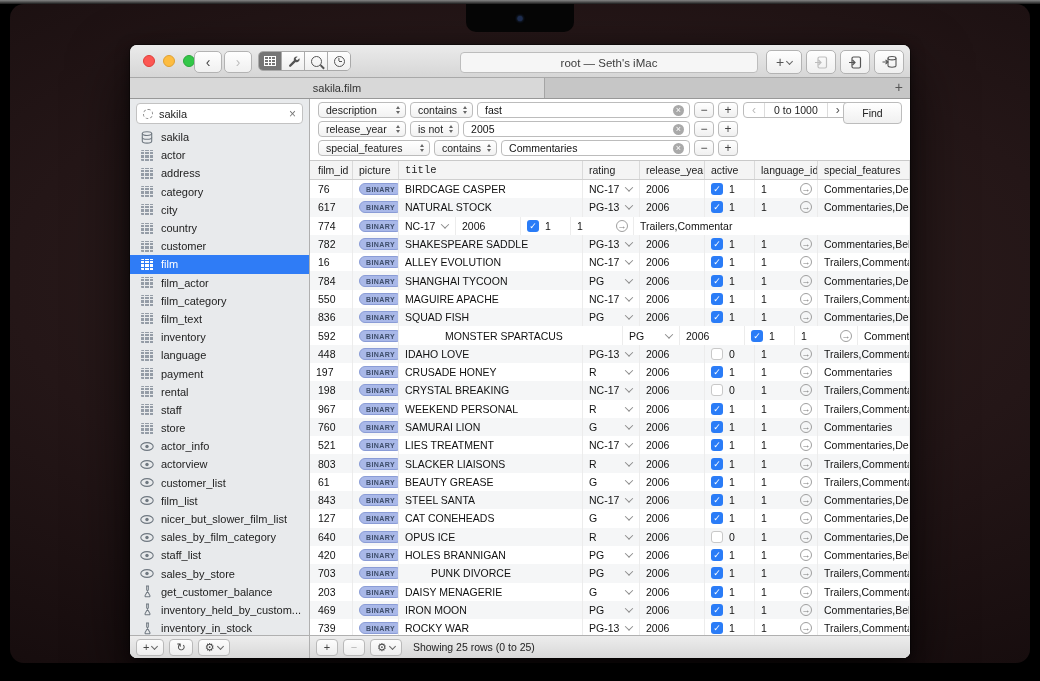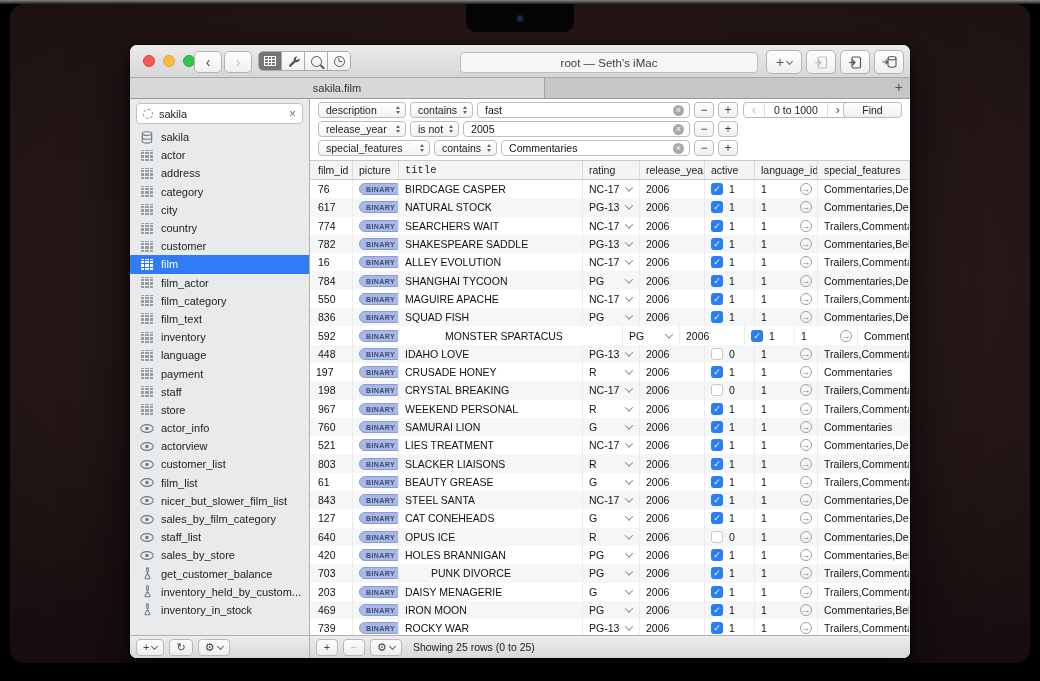--- a/index.html
+++ b/index.html
@@ -96,21 +96,21 @@
         padding:0 5px 0 7px;font-size:10.5px;color:#111;min-width:0;}
   .fclear{margin-left:auto;width:11px;height:11px;border-radius:50%;background:#a9a9a9;color:#fff;
           font-size:9px;line-height:11px;text-align:center;flex:none;}
   .fpm{width:20px;flex:none;border:1px solid #bcbcbc;border-radius:4px;background:linear-gradient(#fff,#f0f0f0);
        display:flex;align-items:center;justify-content:center;font-size:12px;color:#444;box-sizing:border-box;}
   .pager{position:absolute;left:433px;top:3px;height:16px;display:flex;border:1px solid #bcbcbc;border-radius:4px;
          background:#fff;overflow:hidden;font-size:10.5px;color:#222;box-sizing:border-box;}
   .pbtn{width:20px;display:flex;align-items:center;justify-content:center;color:#555;font-size:12px;}
   .pbtn.dim{color:#bbb;}
   .plabel{padding:0 9px;display:flex;align-items:center;border-left:1px solid #dcdcdc;border-right:1px solid #dcdcdc;}
-  .findbtn{position:absolute;left:533px;top:3px;width:59px;height:16px;border:1px solid #bcbcbc;border-radius:4px;
+  .findbtn{position:absolute;left:533px;top:3px;width:59px;height:22px;border:1px solid #bcbcbc;border-radius:4px;
            background:linear-gradient(#fff,#f0f0f0);display:flex;align-items:center;justify-content:center;
            font-size:10.5px;color:#222;box-sizing:border-box;}
   
   .thead{height:18px;flex:none;display:flex;background:#f4f4f4;border-bottom:1px solid #cfcfcf;
          font-size:10.5px;color:#222;}
   .th{display:flex;align-items:center;padding-left:6px;border-right:1px solid #dadada;box-sizing:border-box;
       overflow:hidden;white-space:nowrap;flex:none;}
   .th.flex, .td.flex{flex:1;min-width:0;}
   .tbody{flex:1;overflow:hidden;font-size:10.5px;color:#111;}
   .tr{height:18.3px;display:flex;box-sizing:border-box;}
@@ -288,20 +288,26 @@
             <div class="side-item">
               <span class="side-ic">
                 <i class="icon-tbl"></i>
               </span>
               <span>payment</span>
             </div>
             <div class="side-item">
               <span class="side-ic">
                 <i class="icon-tbl"></i>
               </span>
+              <span>rental</span>
+            </div>
+            <div class="side-item">
+              <span class="side-ic">
+                <i class="icon-tbl"></i>
+              </span>
               <span>staff</span>
             </div>
             <div class="side-item">
               <span class="side-ic">
                 <i class="icon-tbl"></i>
               </span>
               <span>store</span>
             </div>
             <div class="side-item">
               <span class="side-ic">
@@ -542,21 +548,20 @@
                 <span>1</span>
                 <span class="fk">→</span>
               </div>
               <div class="td flex">Commentaries,Dele</div>
             </div>
             <div class="tr">
               <div class="td" style="width: 43px; padding-left: 8px;">774</div>
               <div class="td" style="width: 46px;">
                 <span class="badge">BINARY</span>
               </div>
-              <div class="td" style="width: 184px;">SEARCHERS WAIT</div>
               <div class="td" style="width: 57px;">
                 <span>NC-17</span>
                 <span class="chevcell"></span>
               </div>
               <div class="td" style="width: 65px;">2006</div>
               <div class="td" style="width: 50px;">
                 <span class="cb on">✓</span>
                 <span>1</span>
               </div>
               <div class="td" style="width: 63px;">

